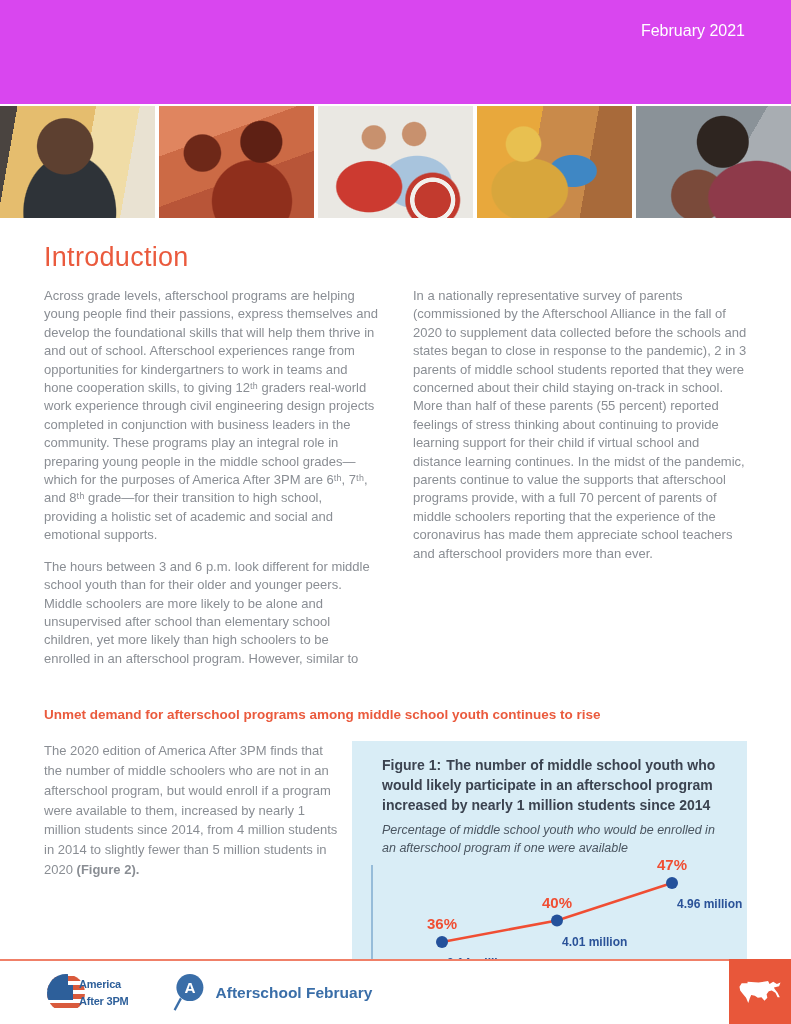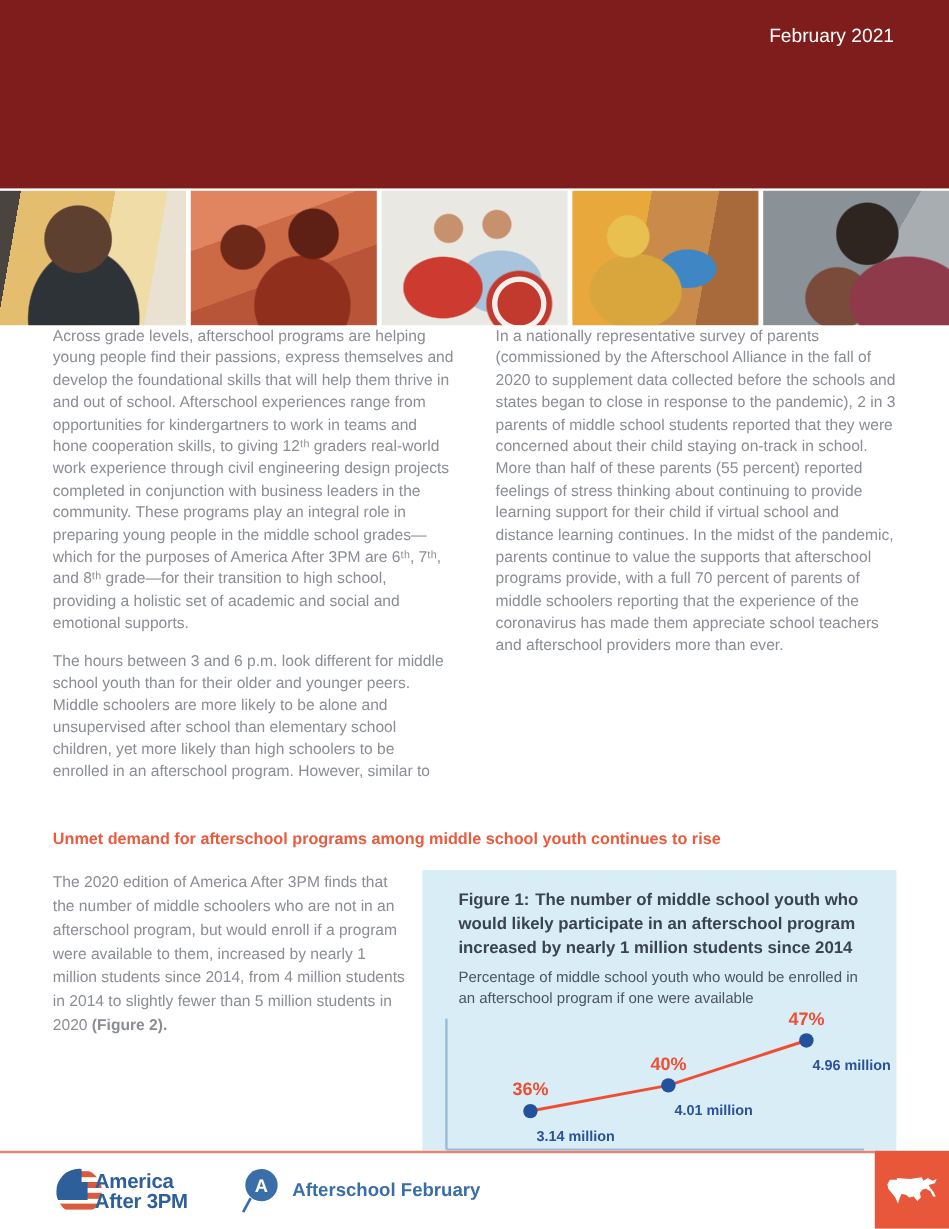--- a/index.html
+++ b/index.html
@@ -3,21 +3,21 @@
 <meta charset="utf-8">
 <style>
   * { margin:0; padding:0; box-sizing:border-box; }
   html,body { width:791px; }
   body {
     height:1024px; position:relative; overflow:hidden;
     background:#ffffff; font-family:"Liberation Sans", sans-serif;
   }
   
   .header {
-    height:157px; background:#7f1d1d; padding:22px 46px 2px; text-align:right;
+    height:104px; background:#d946ef; padding:22px 46px 2px; text-align:right;
   }
   .pub-date { color:#fff; font-size:16px; font-weight:400; margin-bottom:16px; }
   .page-title { color:#fff; font-size:24px; font-weight:500; letter-spacing:.2px; }
   
   .photos { display:flex; gap:4px; height:112px; margin-top:2px; background:#fff; }
   .photo { flex:1; }
   .photo-1 { background:
       radial-gradient(circle at 42% 36%, #5d4030 0 24%, rgba(0,0,0,0) 25%),
       radial-gradient(ellipse at 45% 95%, #2e3338 0 38%, rgba(0,0,0,0) 39%),
       linear-gradient(100deg, #4a4440 0 10%, #e5bd6e 10% 55%, #f0dca6 55% 80%, #e9e2d2 80%); }
@@ -50,29 +50,29 @@
   .col { flex:1; }
   .col p { font-size:13px; line-height:18.4px; color:#8a8e94; margin-bottom:13px; }
   .unmet-heading { color:#ea5a3d; font-size:13.5px; font-weight:700; margin:26px 0 19px; }
   
   .bottom { display:flex; gap:12px; align-items:flex-start; }
   .bottom-text { width:296px; font-size:13px; line-height:19.8px; color:#8a8e94; }
   .bottom-text b { color:#8a8e94; font-weight:700; }
   .figure-box { width:395px; background:#d9edf6; padding:14px 0 6px; }
   .fig-title { margin:0 30px; font-size:14px; line-height:20px; color:#3b4350; font-weight:600; }
   .fig-lbl { font-weight:800; margin-right:5px; }
-  .fig-sub { margin:6px 30px 0; font-size:12.5px; line-height:18px; color:#4a5560; font-weight:500; }
+  .fig-sub { margin:6px 30px 0; font-size:12.5px; line-height:18px; color:#4a5560; font-style:italic; font-weight:500; }
   .chart { display:block; width:395px; height:148px; margin-top:2px; overflow:visible; }
   .chart text { font-family:"Liberation Sans", sans-serif; }
   
   .footer { position:absolute; left:0; right:0; bottom:0; height:65px; display:flex; }
   .footer-left { flex:1; border-top:2px solid #f08068; display:flex; align-items:center; gap:42px; padding-left:46px; background:#fff; }
   .logo1 { display:flex; align-items:center; }
   .logo1 svg { width:40px; height:40px; flex:none; }
-  .logo1-text { color:#2d5f9a; font-weight:700; font-size:17px; line-height:17px; letter-spacing:-.2px; margin-left:-7px; }
+  .logo1-text { color:#2d5f9a; font-weight:700; font-size:11px; line-height:17px; letter-spacing:-.2px; margin-left:-7px; }
   .logo2 { display:flex; align-items:center; gap:9px; }
   .logo2 svg { width:36px; height:42px; flex:none; }
   .logo2-text { color:#3a6ea8; font-weight:700; font-size:15.5px; }
   .footer-right { width:62px; background:#e8573a; display:flex; align-items:center; justify-content:center; }
   .footer-right svg { width:44px; height:28px; }
 </style>
 </head>
 <body>
 
 <div class="header">
@@ -81,20 +81,21 @@
 
 <div class="photos">
   <div class="photo photo-1"></div>
   <div class="photo photo-2"></div>
   <div class="photo photo-3"></div>
   <div class="photo photo-4"></div>
   <div class="photo photo-5"></div>
 </div>
 
 <div class="content">
+  <div class="intro-heading">Introduction</div>
 
   <div class="columns">
     <div class="col">
       <p>Across grade levels, afterschool programs are helping young people find their passions, express themselves and develop the foundational skills that will help them thrive in and out of school. Afterschool experiences range from opportunities for kindergartners to work in teams and hone cooperation skills, to giving 12ᵗʰ graders real-world work experience through civil engineering design projects completed in conjunction with business leaders in the community. These programs play an integral role in preparing young people in the middle school grades—which for the purposes of America After 3PM are 6ᵗʰ, 7ᵗʰ, and 8ᵗʰ grade—for their transition to high school, providing a holistic set of academic and social and emotional supports.</p>
       <p>The hours between 3 and 6 p.m. look different for middle school youth than for their older and younger peers. Middle schoolers are more likely to be alone and unsupervised after school than elementary school children, yet more likely than high schoolers to be enrolled in an afterschool program. However, similar to</p>
     </div>
     <div class="col">
       <p>In a nationally representative survey of parents (commissioned by the Afterschool Alliance in the fall of 2020 to supplement data collected before the schools and states began to close in response to the pandemic), 2 in 3 parents of middle school students reported that they were concerned about their child staying on-track in school. More than half of these parents (55 percent) reported feelings of stress thinking about continuing to provide learning support for their child if virtual school and distance learning continues. In the midst of the pandemic, parents continue to value the supports that afterschool programs provide, with a full 70 percent of parents of middle schoolers reporting that the experience of the coronavirus has made them appreciate school teachers and afterschool providers more than ever.</p>
     </div>
   </div>

